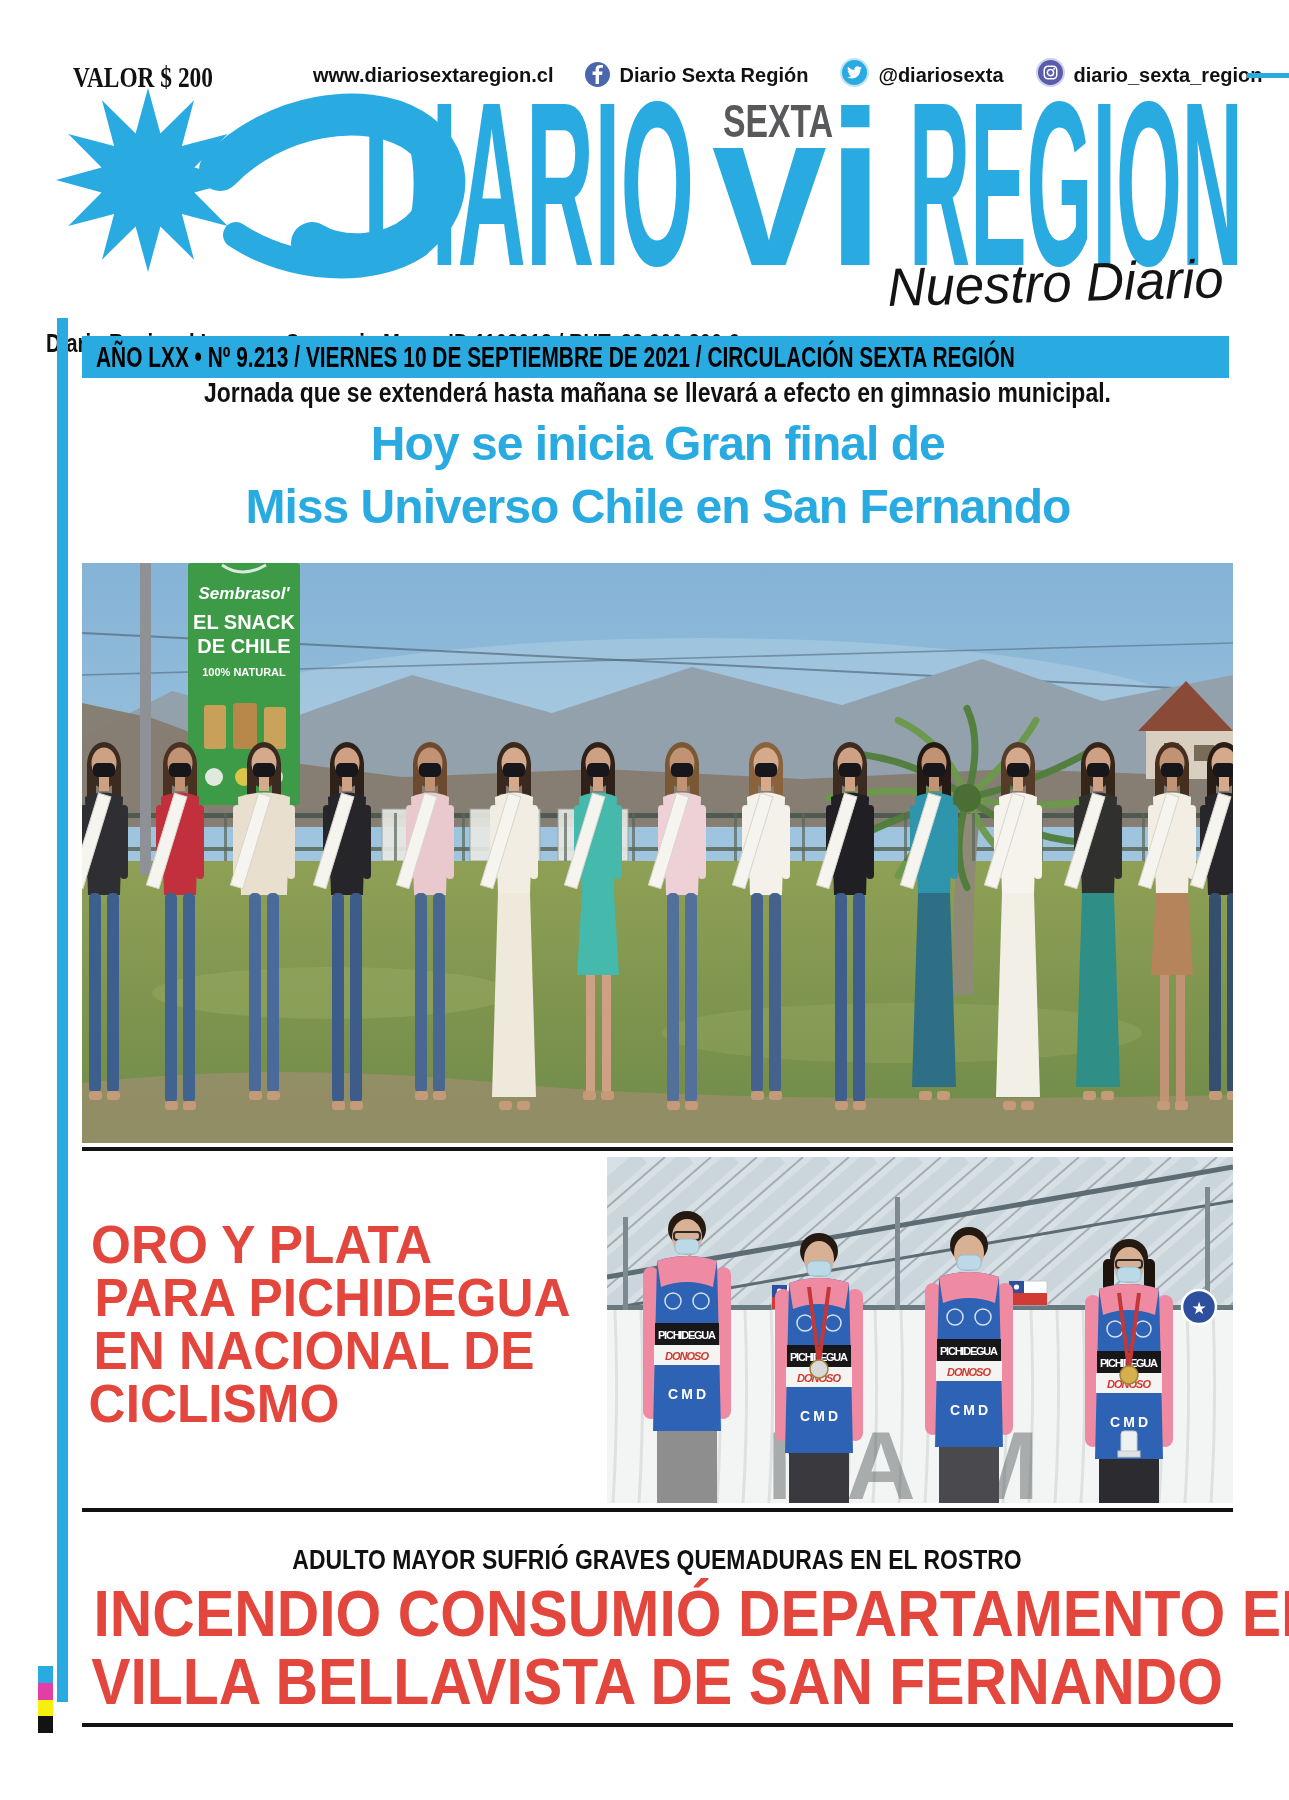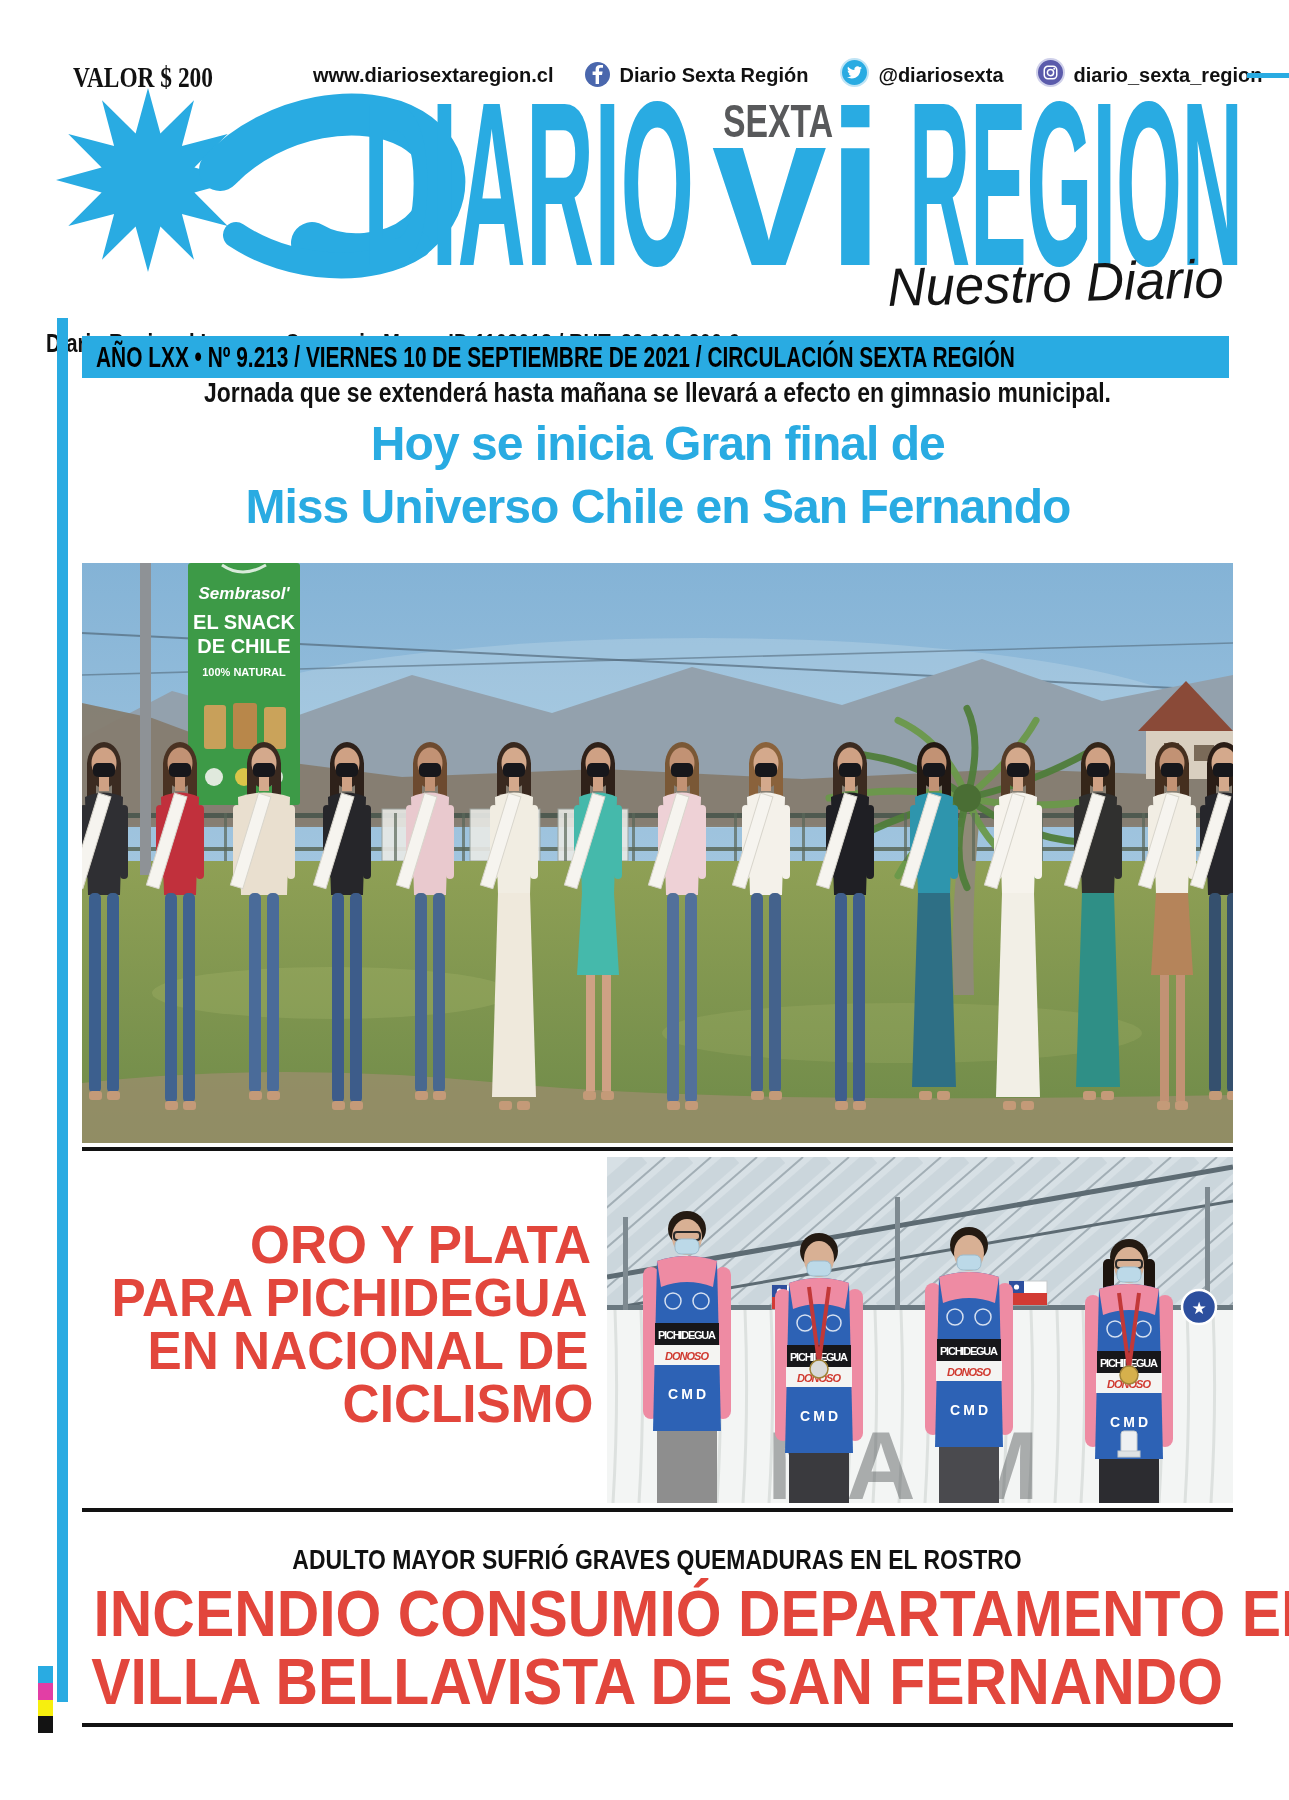--- a/index.html
+++ b/index.html
@@ -454,21 +454,21 @@
       </g>
       <rect x="1127" y="330" width="12" height="200" rx="5" fill="#35506e"></rect>
       <rect x="1145" y="330" width="12" height="200" rx="5" fill="#35506e"></rect>
       <rect x="1127" y="528" width="13" height="9" rx="3" fill="#c49a78"></rect>
       <rect x="1145" y="528" width="13" height="9" rx="3" fill="#c49a78"></rect>
     </g>
   </svg>
 
 <div class="abs rule" style="left:82px;top:1147px;width:1151px;"></div>
 
-<div class="abs" style="left:82px;top:1218px;width:518px;text-align:right;">
+<div class="abs" style="left:82px;top:1218px;width:518px;text-align:left;">
   <div class="b red-text" style="font-size:54px;line-height:53px;">
     <span class="sqz" style="transform:scaleX(.95);">ORO Y PLATA</span><br>
     <span class="sqz" style="transform:scaleX(.95);">PARA PICHIDEGUA</span><br>
     <span class="sqz" style="transform:scaleX(.95);">EN NACIONAL DE</span><br>
     <span class="sqz" style="transform:scaleX(.95);">CICLISMO</span>
   </div>
 </div>
 
 <svg class="abs" style="left:607px;top:1157px;" width="626" height="346" viewBox="0 0 626 346" id="photo2svg">
 <rect width="626" height="346" fill="#eef1f2"></rect>

